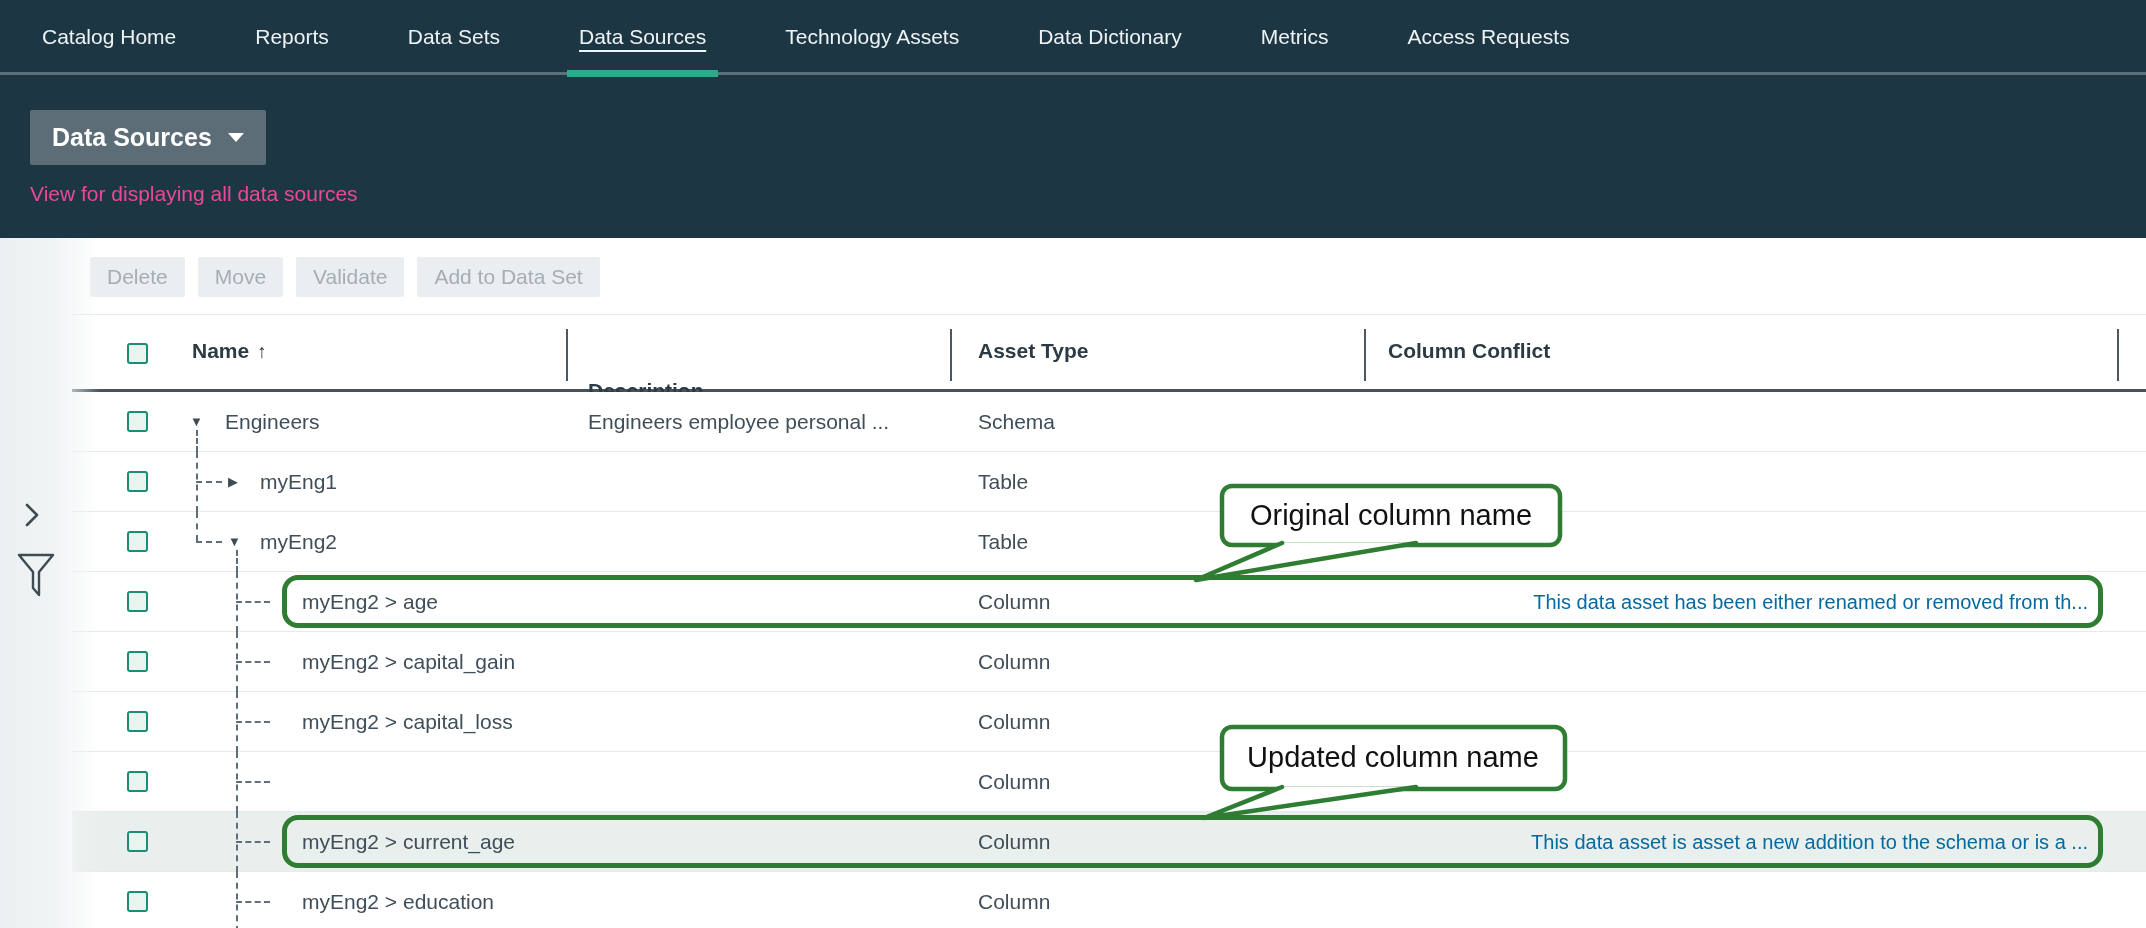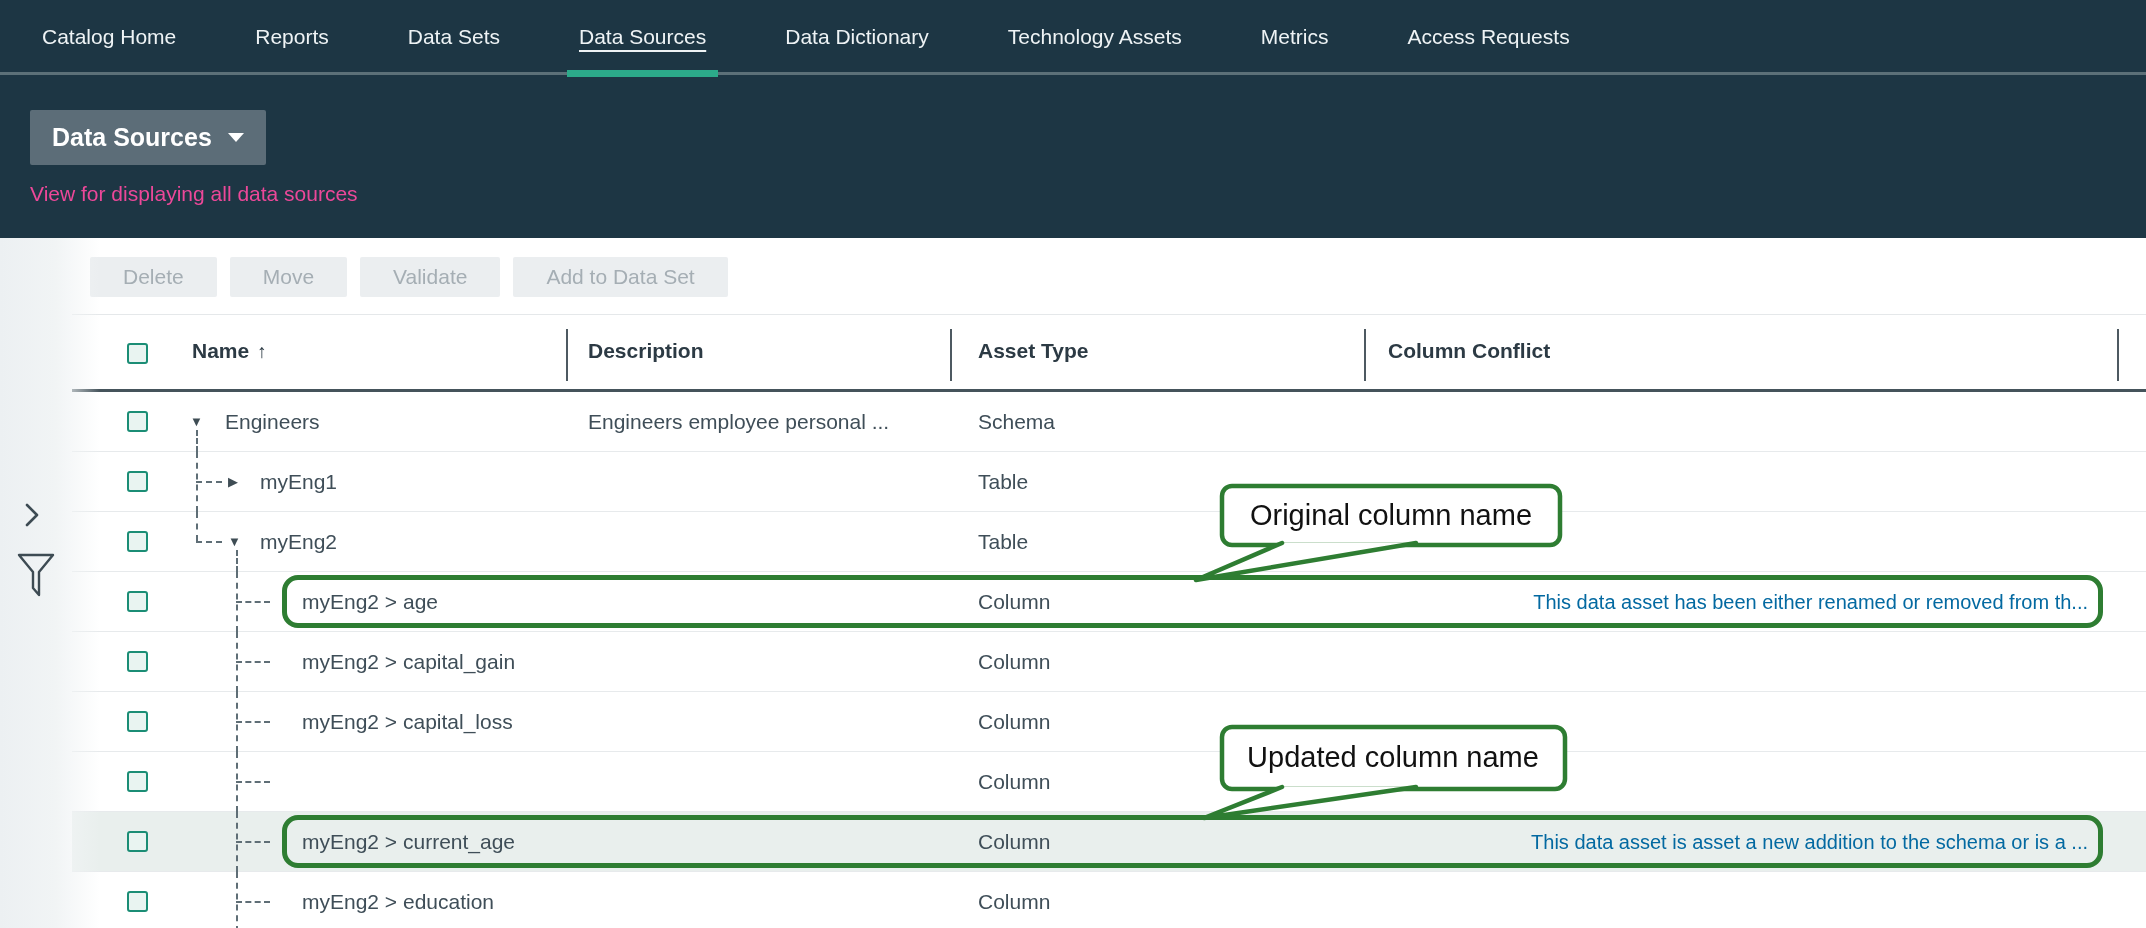--- a/index.html
+++ b/index.html
@@ -31,21 +31,21 @@
           background:linear-gradient(90deg,#ecf0f2 0%,#f1f4f5 55%,rgba(255,255,255,0) 100%);
           pointer-events:none; }
   .rail .icon-btn { pointer-events:auto; position:absolute; cursor:pointer; }
   .rail-chevron { left:24px; top:264px; }
   .rail-funnel { left:16px; top:314px; }
 
   
   .content { position:absolute; left:72px; top:238px; width:2074px; height:690px; background:#fff; }
   .toolbar { position:relative; height:77px; border-bottom:1px solid #e5e8ea; }
   .toolbar-btns { position:absolute; left:18px; top:19px; display:flex; gap:13px; }
-  .tb-btn { height:40px; padding:0 33px; background:#ebeef0; border:none; border-radius:2px;
+  .tb-btn { height:40px; padding:0 17px; background:#ebeef0; border:none; border-radius:2px;
             color:#a5aeb4; font-family:inherit; font-size:21px; cursor:default; }
 
   .thead { position:relative; height:77px; border-bottom:3px solid #45535b; }
   .th { position:absolute; top:24px; color:#2c3a44; font-size:21px; font-weight:bold; white-space:nowrap; }
   .th .sort-arrow { font-weight:normal; font-size:19px; margin-left:8px; color:#2c3a44; }
   .col-sep { position:absolute; top:14px; height:52px; width:2px; background:#4d5961; }
 
   .checkbox { position:absolute; width:21px; height:21px; border:2px solid #1b8d75;
               border-radius:3px; background:#e9f4f1; cursor:pointer; }
 
@@ -69,22 +69,22 @@
 <body>
 
 <div class="app">
 
   <div class="hdr">
     <div class="nav" id="nav">
         <div class="nav-item">Catalog Home</div>
         <div class="nav-item">Reports</div>
         <div class="nav-item">Data Sets</div>
         <div class="nav-item active">Data Sources</div>
+        <div class="nav-item">Technology Assets</div>
         <div class="nav-item">Data Dictionary</div>
-        <div class="nav-item">Technology Assets</div>
         <div class="nav-item">Metrics</div>
         <div class="nav-item">Access Requests</div>
       </div>
     <button class="title-btn">
       <span>Data Sources</span>
       <span class="caret-down"></span>
     </button>
     <div class="subtitle">View for displaying all data sources</div>
   </div>
 
@@ -110,21 +110,21 @@
           <button class="tb-btn">Add to Data Set</button>
         </div>
     </div>
     <div class="thead" id="thead">
       <div class="checkbox" style="left:55px; top:28px;"></div>
       <div class="col-sep" style="left:494px;"></div>
       <div class="col-sep" style="left:878px;"></div>
       <div class="col-sep" style="left:1292px;"></div>
       <div class="col-sep" style="left:2045px;"></div>
     <div class="th" style="left: 120px;">Name<span class="sort-arrow">↑</span></div>
-        <div class="th" style="left: 516px;">Description</div>
+        <div class="th" style="left: 516px; margin-top: 40px;">Description</div>
         <div class="th" style="left: 906px;">Asset Type</div>
         <div class="th" style="left: 1316px;">Column Conflict</div>
       </div>
     <div class="tbody" id="tbody">
         <div class="trow">
           <div class="checkbox" style="left: 55px; top: 19px;"></div>
           <div class="vline" style="left: 124px; top: 38px; height: 22px;"></div>
           <span class="caret" style="left: 118px;">▼</span>
           <div class="cell name" style="left: 153px;">Engineers</div>
           <div class="cell" style="left: 516px;">Engineers employee personal ...</div>

